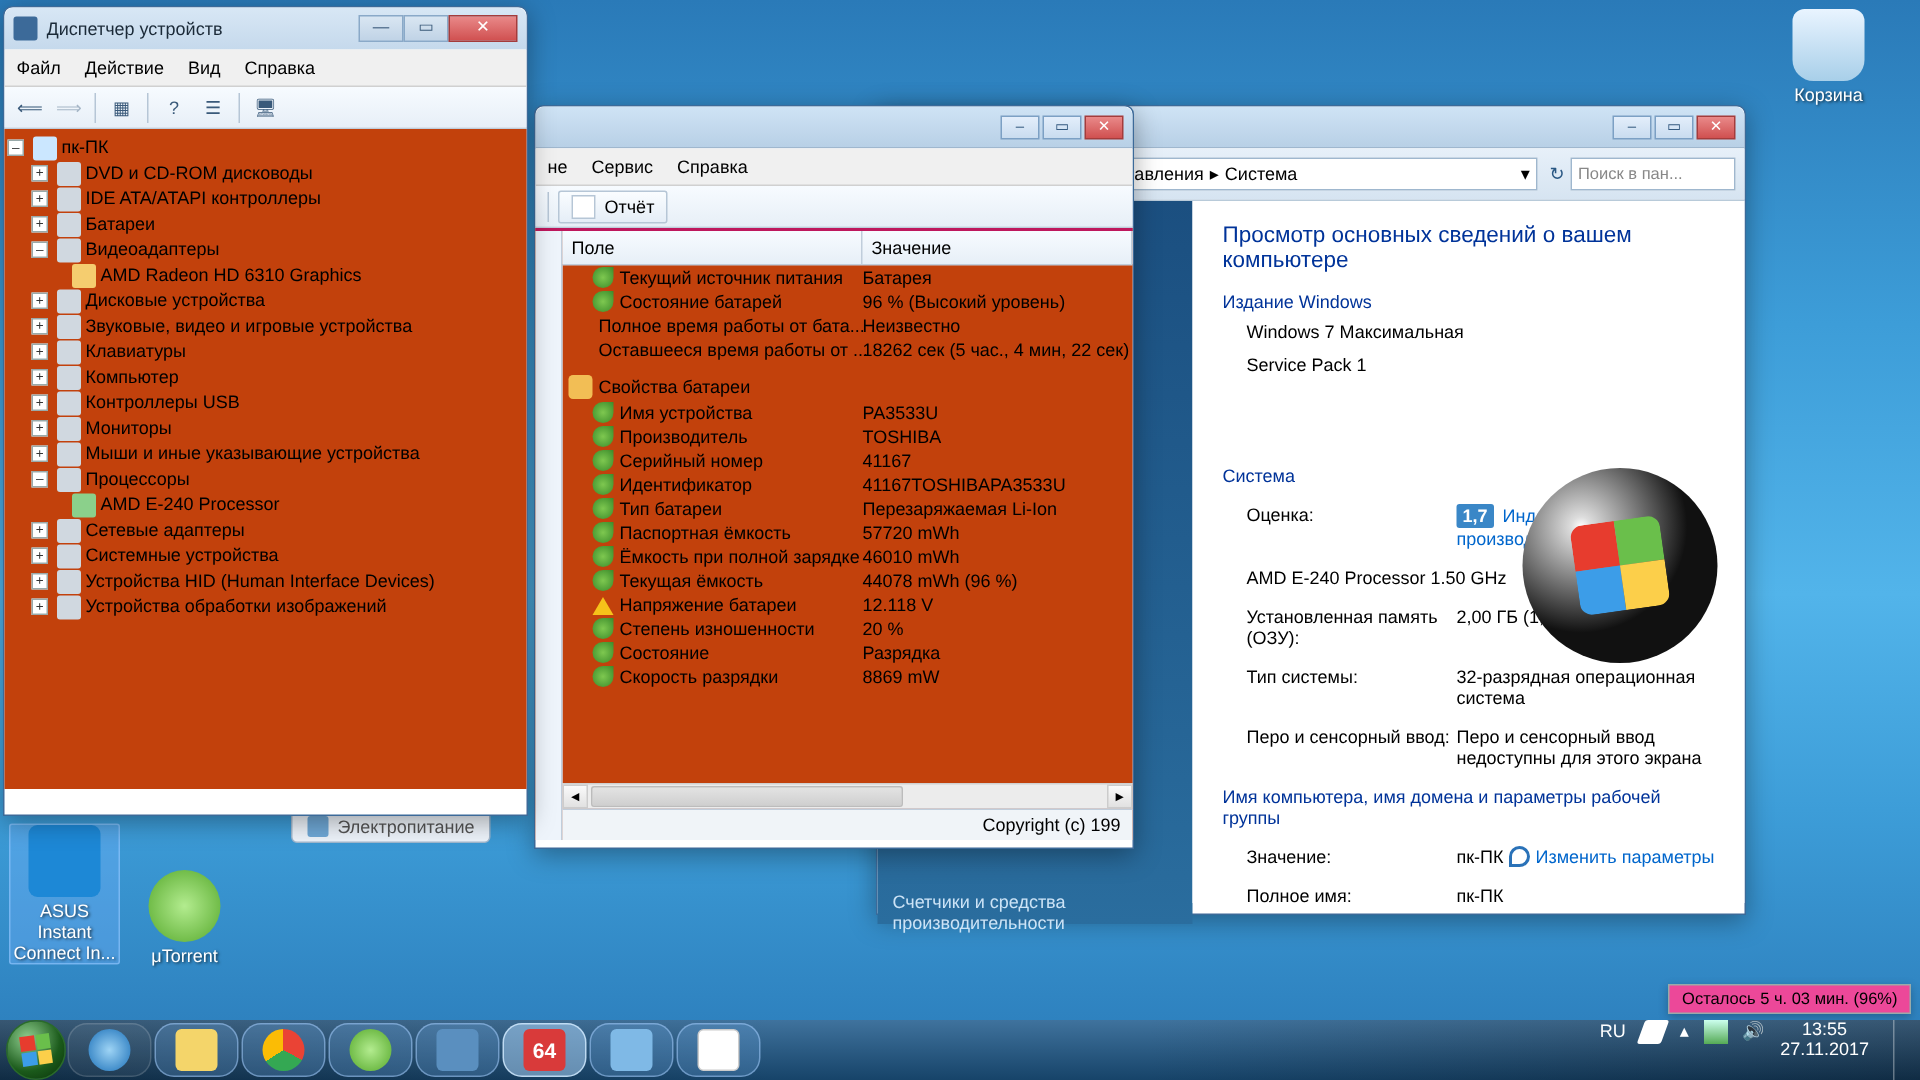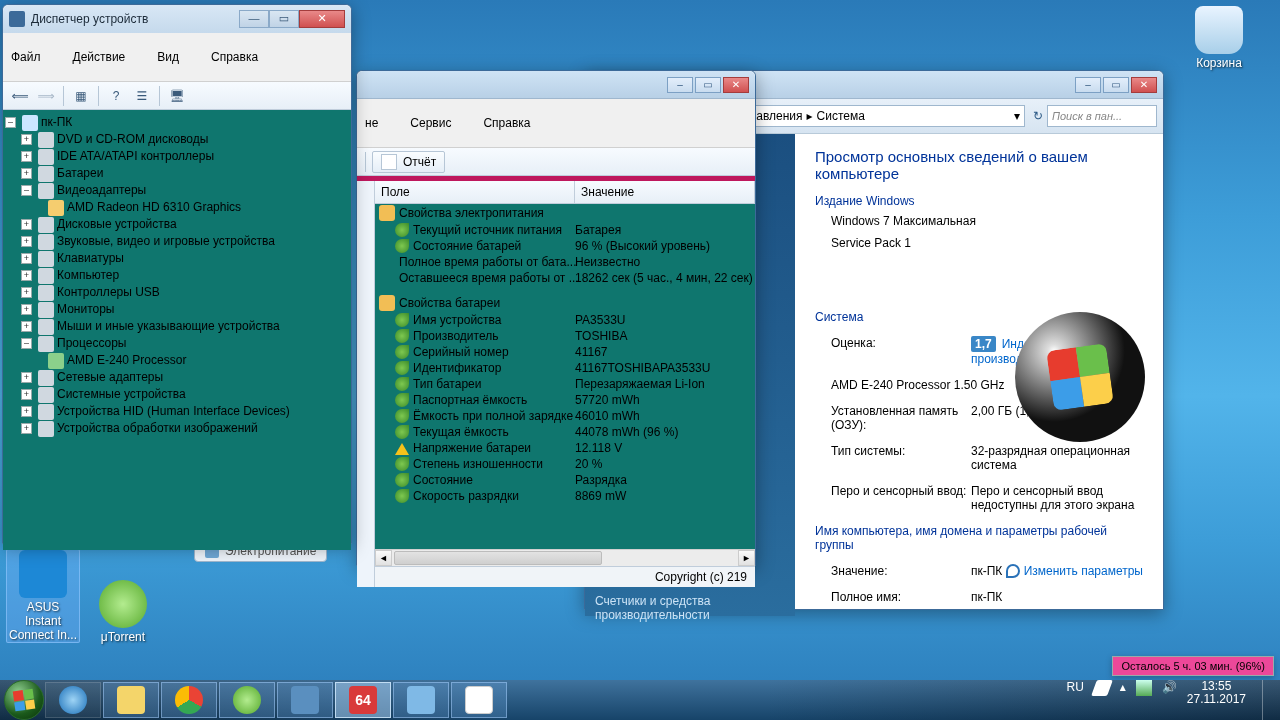--- a/index.html
+++ b/index.html
@@ -9,26 +9,26 @@
 .desktop-icon.selected{background:rgba(120,180,255,.35);border:1px solid rgba(150,200,255,.6);border-radius:2px}
 
 
 .win{position:absolute;background:#fff;border:1px solid #3c6a99;border-radius:6px 6px 0 0;box-shadow:0 4px 18px rgba(0,0,0,.35)}
 .win .titlebar{background:linear-gradient(#d8e7f5,#c5d9ec);height:28px;border-radius:6px 6px 0 0;display:flex;align-items:center;padding:0 6px;gap:6px}
 .win .title-icon{width:16px;height:16px;background:#3c6a99;border-radius:2px}
 .win .title-text{flex:1;color:#1b2a38;font-weight:400;white-space:nowrap;overflow:hidden;text-overflow:ellipsis}
 .win .ctrl{display:flex;gap:0}
 .win .wbtn{width:30px;height:18px;background:linear-gradient(#d9e6f2,#c0d3e6);border:1px solid #8aa9c8;color:#3a5a7a;text-align:center;font-size:11px;line-height:15px}
 .win .wbtn.close{width:46px;background:linear-gradient(#e98989,#d05050);color:#fff;border-color:#a43c3c}
-.win .menubar{display:flex;gap:16px;background:#f0f0f0;border-bottom:1px solid #d0d0d0;padding:14px 0}
+.win .menubar{display:flex;gap:0;background:#f0f0f0;border-bottom:1px solid #d0d0d0;padding:2px 0}
 .win .menubar span{padding:3px 8px;cursor:default}
 .win .toolbar{display:flex;align-items:center;gap:4px;background:linear-gradient(#f7fbff,#e7eff7);border-bottom:1px solid #c0cddb;padding:3px 6px;height:28px}
 .win .tbtn{width:22px;height:22px;border:1px solid transparent;display:flex;align-items:center;justify-content:center;color:#3a5a7a}
 .win .sep{width:1px;height:20px;background:#b6c6d6;margin:0 2px}
-.win .body{background:#0f766e}
+.win .body{background:#c2410c}
 
 
 .tree{padding:4px 2px;line-height:17px;height:440px;overflow:auto}
 .tree .node{white-space:nowrap}
 .tree .indent{display:inline-block;width:16px}
 .tree .ex{display:inline-block;width:11px;height:11px;border:1px solid #9aa;background:#fff;text-align:center;line-height:9px;font-size:9px;color:#333;margin-right:3px;vertical-align:middle}
 .tree .bullet{display:inline-block;width:8px}
 .tree .ico{display:inline-block;width:16px;height:16px;background:#d0d8e0;border-radius:2px;margin:0 3px;vertical-align:middle}
 .tree .ico.comp{background:#cbe7ff}
 .tree .ico.gpu{background:#f5cd6f}
@@ -66,28 +66,28 @@
 .sys-badge{display:inline-block;background:#3a87c7;color:#fff;padding:1px 4px;border-radius:2px;font-weight:bold;margin-right:6px}
 .sys-link{color:#0066cc;cursor:pointer}
 .orb{width:130px;height:130px;border-radius:50%;background:radial-gradient(circle at 30% 30%,#fff 0%,#ddd 5%,#111 55%);position:absolute;right:18px;top:178px;display:flex;align-items:center;justify-content:center}
 .orb .flag{width:60px;height:60px;display:grid;grid-template:1fr 1fr/1fr 1fr;border-radius:8px;overflow:hidden;transform:rotate(-8deg)}
 .orb .flag div:nth-child(1){background:#e73c2e}.orb .flag div:nth-child(2){background:#6abf4b}.orb .flag div:nth-child(3){background:#3c9de8}.orb .flag div:nth-child(4){background:#fccf4a}
 
 
 .glass-top{height:28px;background:linear-gradient(#cfe3f5,#b8d0e6);border-bottom:1px solid #9fb7ce;display:flex;align-items:center;padding:0 6px;border-radius:6px 6px 0 0}
 .addr{display:flex;align-items:center;background:#fff;border:1px solid #9fb7ce;height:22px;flex:1;margin:0 4px;padding:0 4px;font-size:11px;gap:4px}
 .nav-round{width:28px;height:28px;border-radius:50%;background:linear-gradient(#e6f0fa,#bcd3ea);border:1px solid #94b2d0;color:#2a5884;text-align:center;line-height:26px;font-size:14px}
-.search-box{background:#fff;border:1px solid #9fb7ce;height:22px;width:110px;padding:0 4px;color:#888;font-style:italic;line-height:20px;font-size:11px}
+.search-box{background:#fff;border:1px solid #9fb7ce;height:22px;width:110px;padding:0 4px;color:#888;line-height:20px;font-size:11px}
 
 
 .taskbar{position:absolute;left:0;right:0;bottom:0;height:40px;background:linear-gradient(180deg,rgba(255,255,255,.15),rgba(0,0,0,.25)),linear-gradient(90deg,#153a5a,#1e5a8c 40%,#1e5a8c 60%,#153a5a);display:flex;align-items:center;padding:0 4px}
 .start-orb{width:40px;height:40px;border-radius:50%;background:radial-gradient(circle at 35% 30%,#8fcf8f,#1b5a1b 60%,#083008);border:1px solid #2a6b2a;display:flex;align-items:center;justify-content:center}
 .start-orb .flag{width:20px;height:20px;display:grid;grid-template:1fr 1fr/1fr 1fr;gap:1px;transform:rotate(-8deg)}
 .start-orb .flag div:nth-child(1){background:#e73c2e}.start-orb .flag div:nth-child(2){background:#6abf4b}.start-orb .flag div:nth-child(3){background:#3c9de8}.start-orb .flag div:nth-child(4){background:#fccf4a}
-.task-item{width:56px;height:36px;margin:0 1px;border:1px solid rgba(255,255,255,.15);border-radius:0;display:flex;align-items:center;justify-content:center;background:rgba(255,255,255,.06)}
+.task-item{width:56px;height:36px;margin:0 1px;border:1px solid rgba(255,255,255,.15);border-radius:13px;display:flex;align-items:center;justify-content:center;background:rgba(255,255,255,.06)}
 .task-item.running{background:rgba(120,180,240,.25);border-color:rgba(170,210,255,.5)}
 .task-item.active{background:rgba(180,220,255,.5);border-color:rgba(210,235,255,.8)}
 .task-ico{width:28px;height:28px;border-radius:4px}
 .tray{margin-left:auto;display:flex;gap:10px;color:#fff;font-size:11px;padding-right:4px}
 .tray .time{text-align:center;line-height:13px}
 .tray-ico{width:16px;height:16px;display:inline-block}
 .battery-tip{position:absolute;right:6px;bottom:44px;background:#ec4899;border:1px solid #9aa;padding:3px 8px;font-size:11px;box-shadow:0 2px 6px rgba(0,0,0,.25)}
 .peek{width:10px;height:40px;border-left:1px solid rgba(255,255,255,.35);margin-left:6px}
 </style>
 </head>
@@ -204,32 +204,29 @@
     <span>Сервис</span>
     <span>Справка</span>
   </div>
   <div class="toolbar">
     <div class="sep"></div>
     <div style="display:flex;align-items:center;gap:6px;padding:2px 8px;border:1px solid #b6c6d6;background:linear-gradient(#fafdff,#e5eef7);border-radius:2px">
       <span style="width:16px;height:16px;background:#fff;border:1px solid #b6c6d6;display:inline-block"></span>
       <span>Отчёт</span>
     </div>
   </div>
-  <div class="body" style="display:flex;border-top:5px solid #be185d">
+  <div class="body" style="display:flex;border-top:2px solid #be185d">
     <div style="width:18px;background:#eef4fb;border-right:1px solid #c0cddb;writing-mode:vertical-lr"></div>
     <div style="flex:1">
       <div class="bat-head">
         <div style="width:200px">Поле</div>
         <div style="flex:1">Значение</div>
       </div>
       <div class="bat-list" id="bat-list">
           <div class="bat-row">
-            <div class="bat-label group"><span class="grp-ico"></span> Свойства электропитания</div>
-          </div>
-          <div class="bat-row">
             <div class="bat-label"><span class="leaf-ico"></span> Текущий источник питания</div>
             <div class="bat-val">Батарея</div>
           </div>
           <div class="bat-row">
             <div class="bat-label"><span class="leaf-ico"></span> Состояние батарей</div>
             <div class="bat-val">96 % (Высокий уровень)</div>
           </div>
           <div class="bat-row">
             <div class="bat-label"><span class="leaf-ico"></span> Полное время работы от бата...</div>
             <div class="bat-val">Неизвестно</div>
@@ -291,21 +288,21 @@
             <div class="bat-val">8869 mW</div>
           </div>
         </div>
       <div class="hscroll">
           <div class="ar">◄</div>
           <div class="track">
             <div class="thumb"></div>
           </div>
           <div class="ar">►</div>
         </div>
-      <div class="status">Copyright (c) 219</div>
+      <div class="status">Copyright (c) 199</div>
     </div>
   </div>
 </div>
 
 <div class="win" style="left:2px;top:4px;width:350px;height:540px;z-index:4">
   <div class="titlebar">
     <div class="title-icon"></div>
     <div class="title-text">Диспетчер устройств</div>
     <div class="ctrl">
       <div class="wbtn">—</div>

